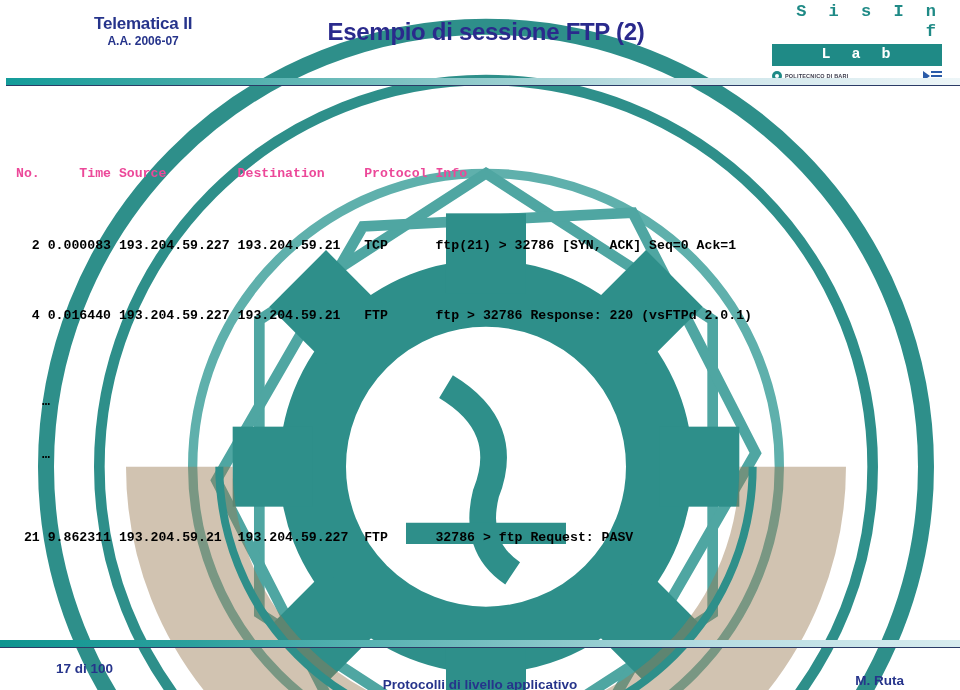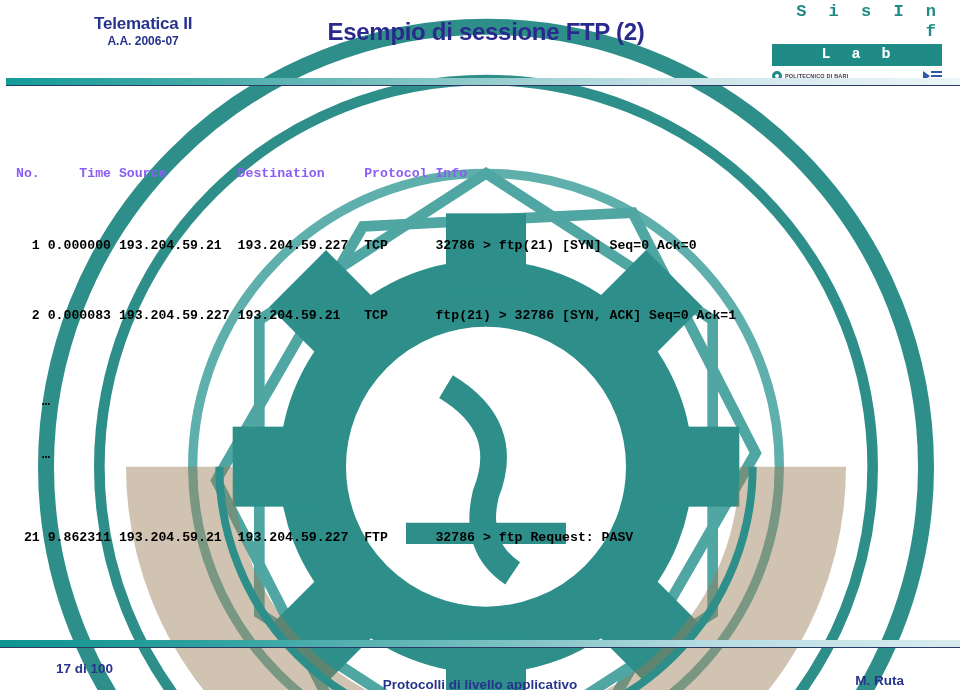--- a/index.html
+++ b/index.html
@@ -156,21 +156,21 @@
     left: 16px; top: 118px;
     width: 930px;
     font-family: "Liberation Mono", "DejaVu Sans Mono", monospace;
     font-size: 13.2px;
     font-weight: bold;
     color: #000000;
     white-space: pre;
     line-height: 16px;
   }
   .pkt-header {
-    color: #8b5cf6;
+    color: #ec4899;
     margin-bottom: 8px;
   }
   .pkt-row {
     height: 38px;
   }
   .pkt-ellipsis {
     height: 21px;
     padding-left: 26px;
     color: #000000;
     font-size: 13.2px;
@@ -263,22 +263,22 @@
     </div>
   </div>
 
   <div id="header-rule"></div>
 </div>
 
 <div id="packet-list">
 
   <div class="pkt-header">No.     Time Source         Destination     Protocol Info</div>
 
-  <div class="pkt-row">  1 0.000000 193.204.59.21  193.204.59.227  TCP      32786 &gt; ftp(21) [SYN] Seq=0 Ack=0</div>
   <div class="pkt-row">  2 0.000083 193.204.59.227 193.204.59.21   TCP      ftp(21) &gt; 32786 [SYN, ACK] Seq=0 Ack=1</div>
+  <div class="pkt-row">  4 0.016440 193.204.59.227 193.204.59.21   FTP      ftp &gt; 32786 Response: 220 (vsFTPd 2.0.1)</div>
 
   <div class="pkt-ellipsis">…</div>
   <div class="pkt-ellipsis">…</div>
 
   <div class="pkt-row" style="margin-top:14px"> 21 9.862311 193.204.59.21  193.204.59.227  FTP      32786 &gt; ftp Request: PASV</div>
 
   
 
   
 

